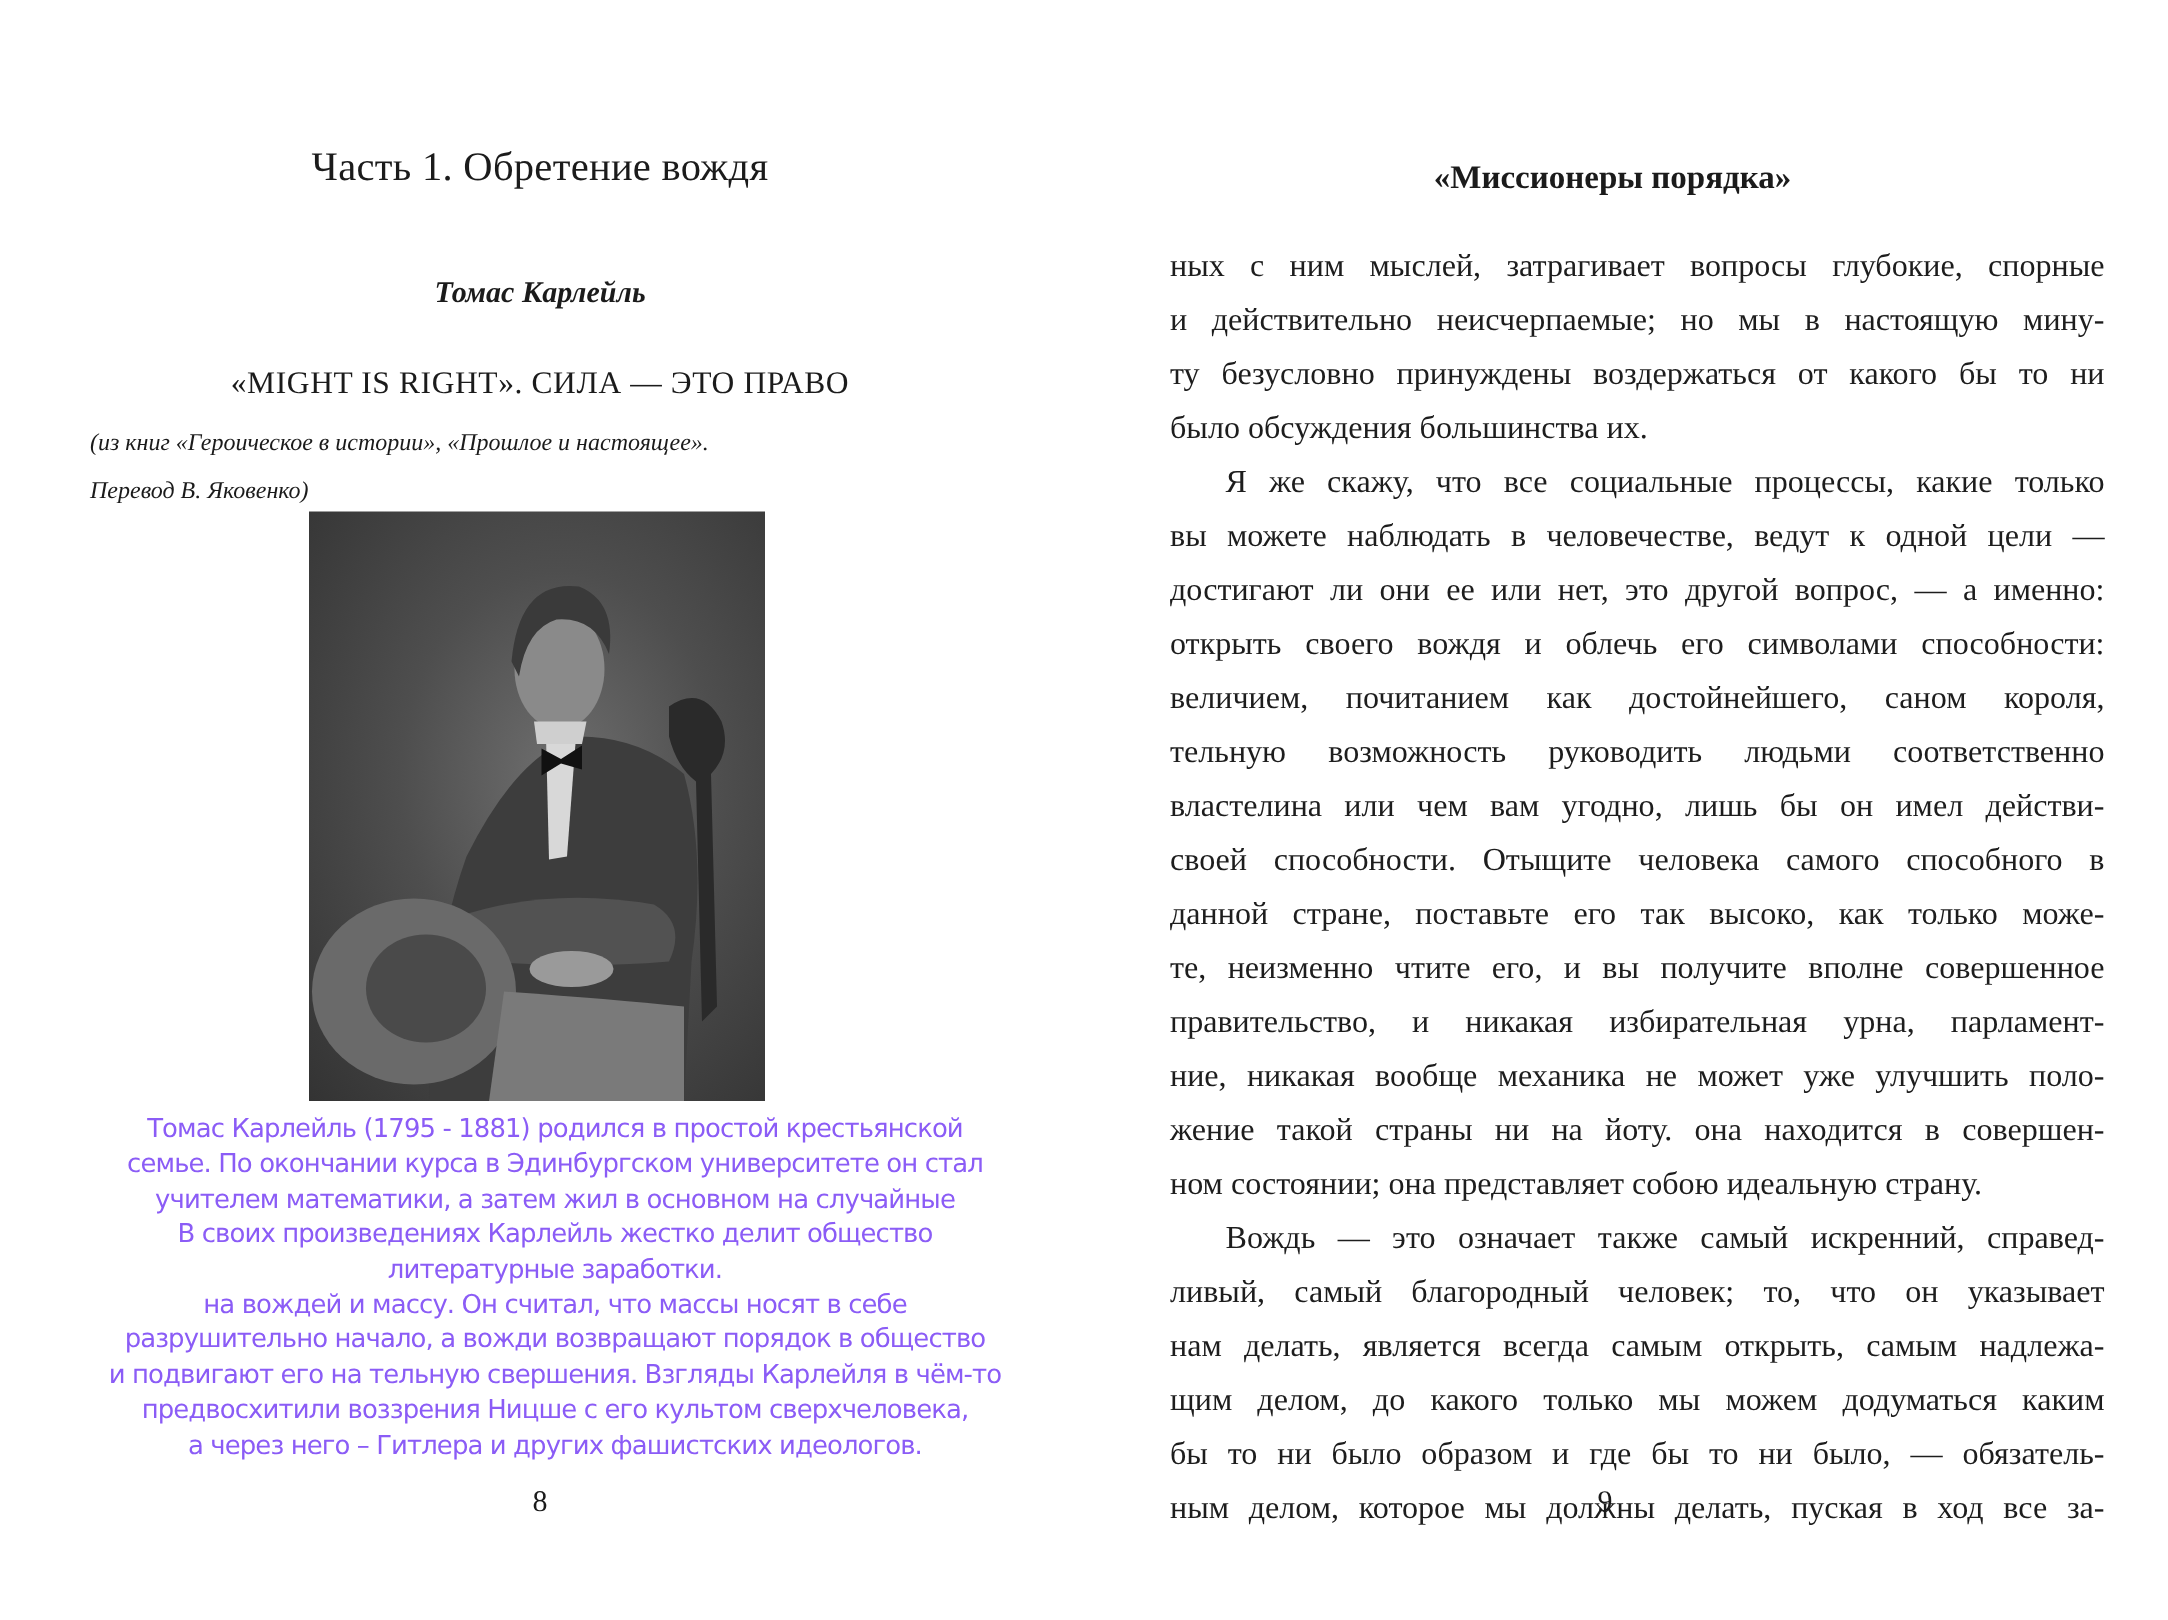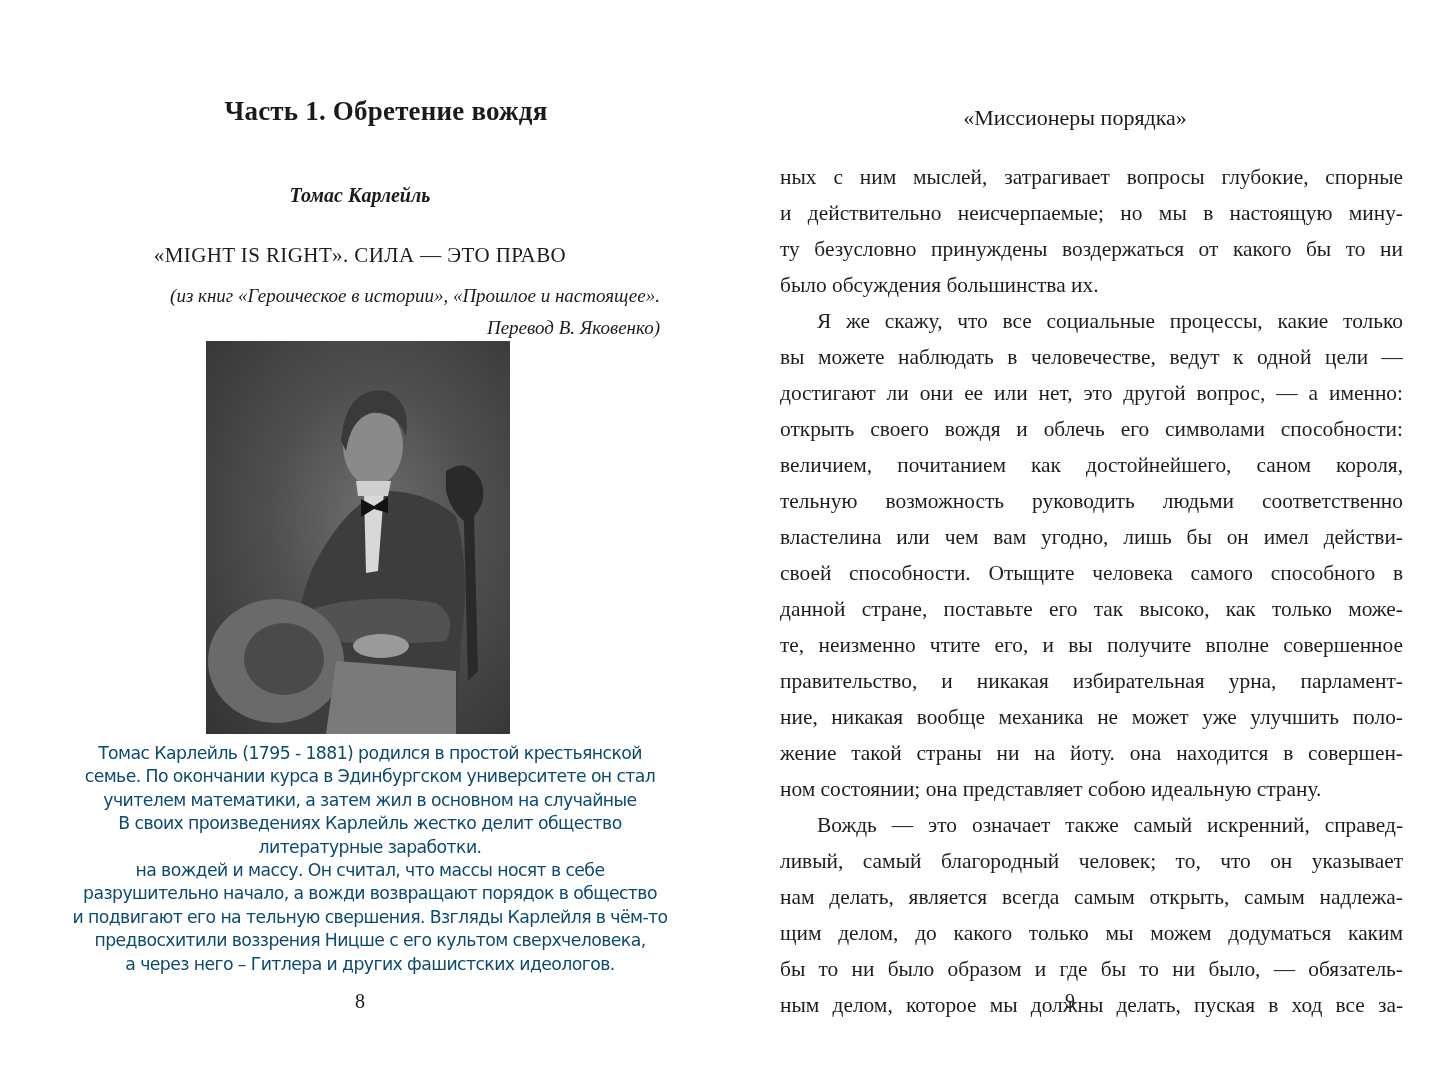--- a/index.html
+++ b/index.html
@@ -6,57 +6,56 @@
   body {
     width: 1445px; height: 1080px; background: #ffffff; position: relative; overflow: hidden;
     color: #1b1b1b;
   }
   .page { position: absolute; top: 0; height: 1080px; }
   .left { left: 0; width: 740px; }
   .right { left: 740px; width: 705px; }
 
   .chapter-title {
     position: absolute; left: 0; width: 720px; top: 96px; text-align: center;
-    font-family: "Liberation Serif", "DejaVu Serif", serif; font-weight: bold; font-size: 27px;
+    font-family: "Liberation Serif", "DejaVu Serif", serif; font-weight: normal; font-size: 27px;
     letter-spacing: 0.2px;
-    padding-left: 26px;
   }
   .author {
     position: absolute; left: 0; width: 720px; top: 184px; text-align: center;
     font-family: "Liberation Serif", serif; font-style: italic; font-weight: bold; font-size: 20px;
   }
   .essay-title {
     position: absolute; left: 0; width: 720px; top: 243px; text-align: center;
     font-family: "Liberation Serif", serif; font-size: 21px; letter-spacing: 0.4px;
   }
   .source {
-    position: absolute; left: 60px; width: 600px; top: 280px; text-align: right;
-    font-family: "Liberation Serif", serif; font-style: italic; font-size: 19px; line-height: 32px;
+    position: absolute; left: 60px; width: 600px; top: 280px; text-align: left;
+    font-family: "Liberation Serif", serif; font-style: italic; font-size: 16px; line-height: 32px;
   }
   .portrait {
     position: absolute; left: 206px; top: 341px; width: 304px; height: 393px;
     background: radial-gradient(ellipse at 55% 45%, #6e6e6e 0%, #4e4e4e 45%, #333 100%);
     overflow: hidden;
   }
   .portrait svg { width: 100%; height: 100%; display: block; }
   .caption {
     position: absolute; left: 50px; width: 640px; top: 742px; text-align: center;
-    font-family: "DejaVu Sans", sans-serif; font-size: 17.3px; line-height: 23.4px; color: #0c4a6e;
+    font-family: "DejaVu Sans", sans-serif; font-size: 17.3px; line-height: 23.4px; color: #8b5cf6;
     letter-spacing: -0.6px;
   }
   .caption p { margin: 0; }
   .page-num {
     position: absolute; top: 990px; font-family: "Liberation Serif", serif; font-size: 20px; text-align: center;
   }
   .left .page-num { left: 0; width: 720px; }
   .right .page-num { left: 0; width: 660px; }
 
   .section-title {
     position: absolute; left: 40px; width: 590px; top: 105px; text-align: center;
-    font-family: "Liberation Serif", serif; font-weight: normal; font-size: 22px;
+    font-family: "Liberation Serif", serif; font-weight: bold; font-size: 22px;
   }
   .body-text {
     position: absolute; left: 40px; width: 623px; top: 159px;
     font-family: "Liberation Serif", serif; font-size: 21.4px; line-height: 36px; color: #1d1d1d;
   }
   .body-text .ln { display: block; text-align: justify; text-align-last: justify; white-space: nowrap; }
   .body-text .ln.last { text-align-last: left; }
   .body-text .ln.first { padding-left: 37px; }
 </style>
 </head>

